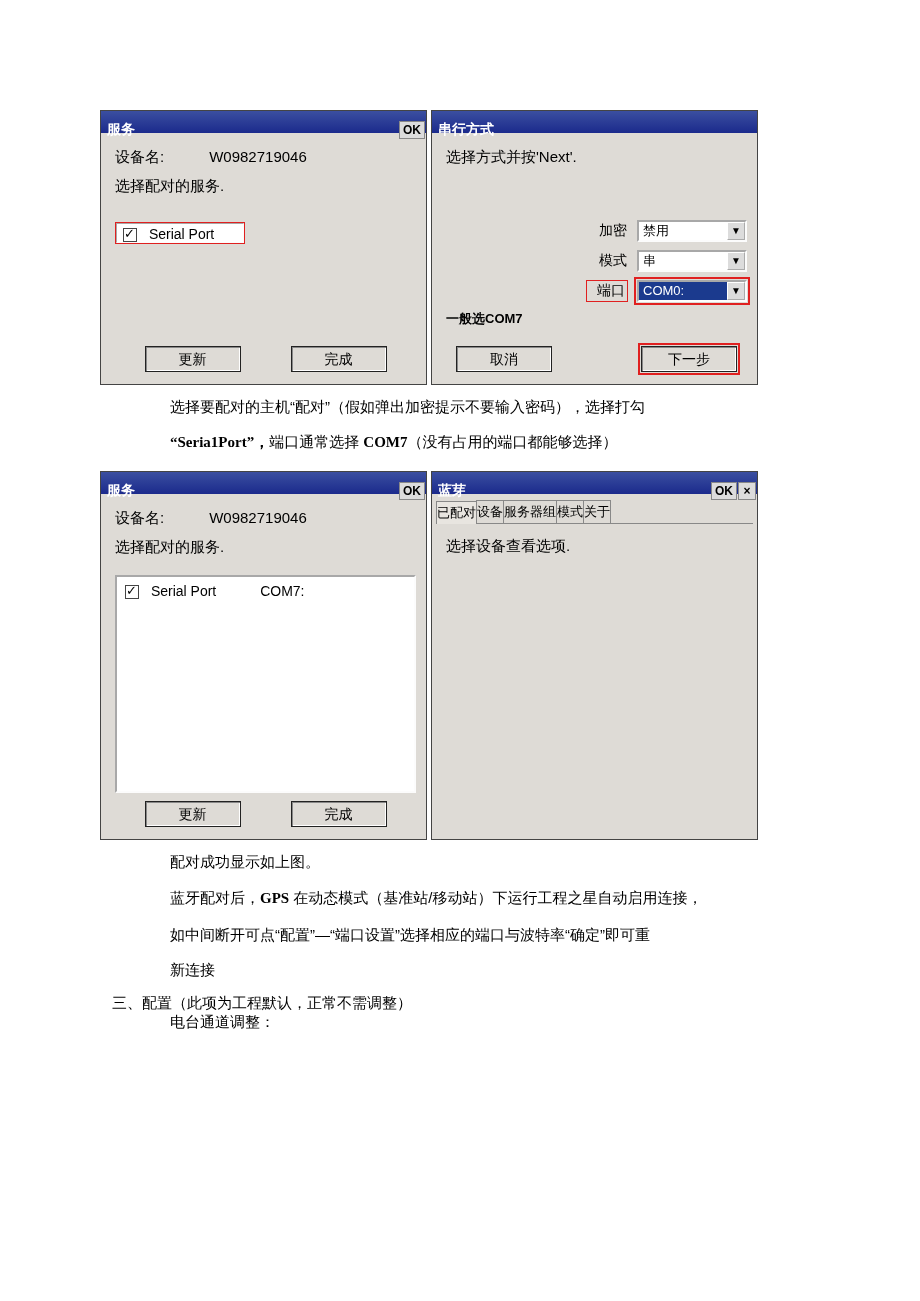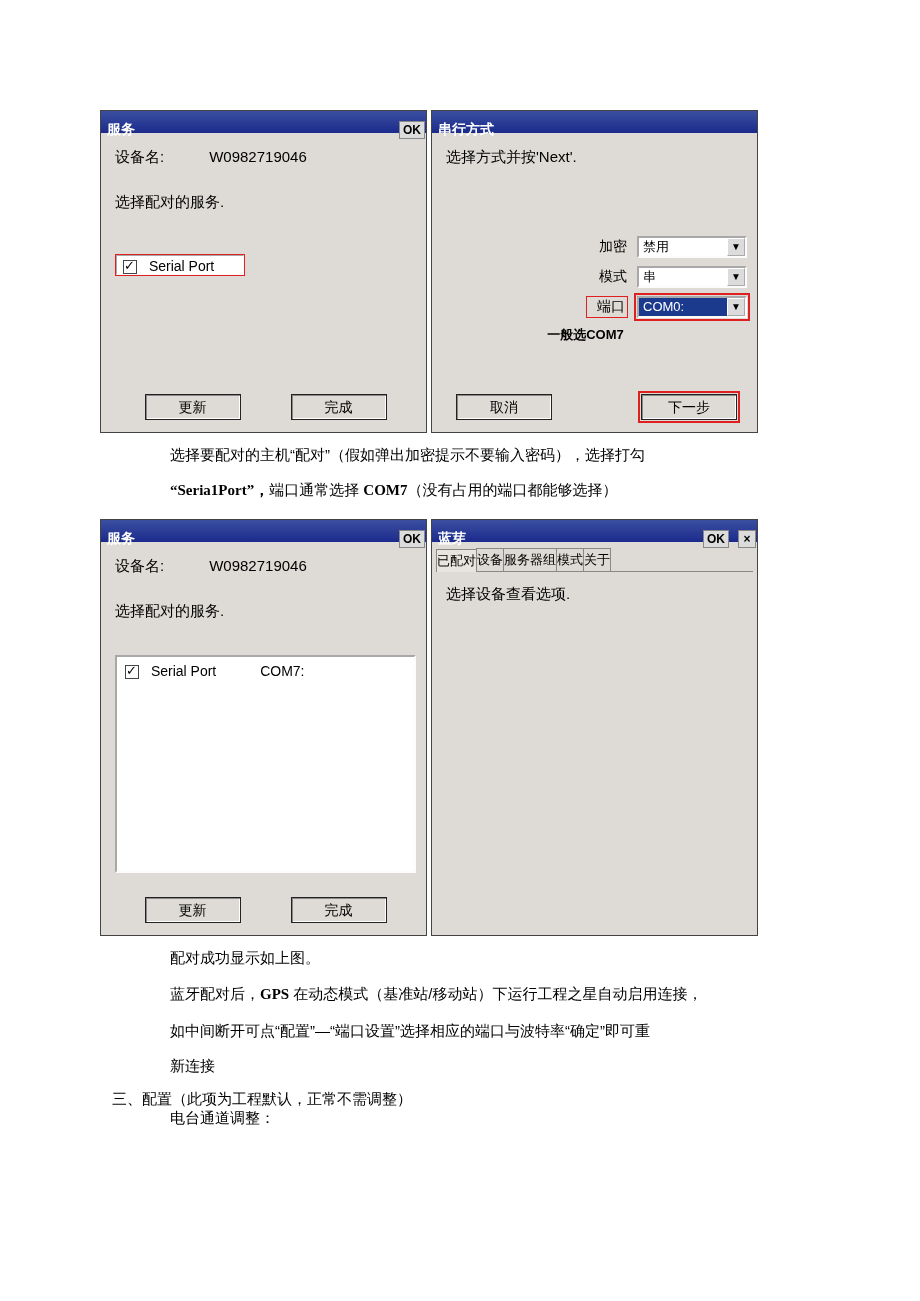--- a/index.html
+++ b/index.html
@@ -22,40 +22,40 @@
   }
   .titlebar {
     height: 22px;
     background: linear-gradient(#3b4fa0, #1b2a8c);
     color: #fff;
     display: flex;
     align-items: center;
     padding: 16px 0 0 6px;
     font-weight: bold;
     font-size: 14px;
-    gap: 8px;
+    gap: 0;
   }
   .titlebar .tb-title { flex: 1; }
   .tb-btn {
     height: 18px;
     min-width: 26px;
     background: #dcdcdc;
     border: 1px solid #888;
     color: #000;
     font-weight: bold;
     font-size: 12px;
     display: flex;
     align-items: center;
     justify-content: center;
     padding: 0 2px;
     margin-right: 1px;
     cursor: default;
   }
   .tb-btn.x { min-width: 18px; }
-  .body { padding: 10px 10px 6px 14px; flex: 1; display: flex; flex-direction: column; gap: 16px; }
+  .body { padding: 10px 10px 6px 14px; flex: 1; display: flex; flex-direction: column; }
   .kv { font-size: 15px; line-height: 1.9; }
   .kv .k { display: inline-block; width: 90px; }
   .listbox {
     margin-top: 14px;
     border: 2px inset #fcfcfc;
     background: #fff;
     height: 218px;
     padding: 6px 8px;
     font-size: 14px;
   }
@@ -102,21 +102,21 @@
   }
   .sel.hi { background: #1b3a8e; color: #fff; outline: 2px solid #e02020; outline-offset: 1px; }
   .dd {
     width: 18px; height: 18px;
     background: #dcdcdc;
     border: 1px outset #fff;
     display: flex; align-items: center; justify-content: center;
     font-size: 10px;
     color: #000;
   }
-  .note { text-align: center; font-weight: bold; font-size: 13px; padding-right: 22px; margin-top: 2px; }
+  .note { text-align: left; font-weight: bold; font-size: 13px; padding-right: 22px; margin-top: 2px; }
   .btnrow2 { display: flex; justify-content: space-between; padding: 18px 10px 6px 10px; }
 
   
   .tabs { display: flex; border-bottom: 1px solid #888; margin: 2px 2px 0 2px; }
   .tab {
     border: 1px solid #888;
     border-bottom: none;
     padding: 2px 0;
     font-size: 13px;
     background: #dedbd6;

